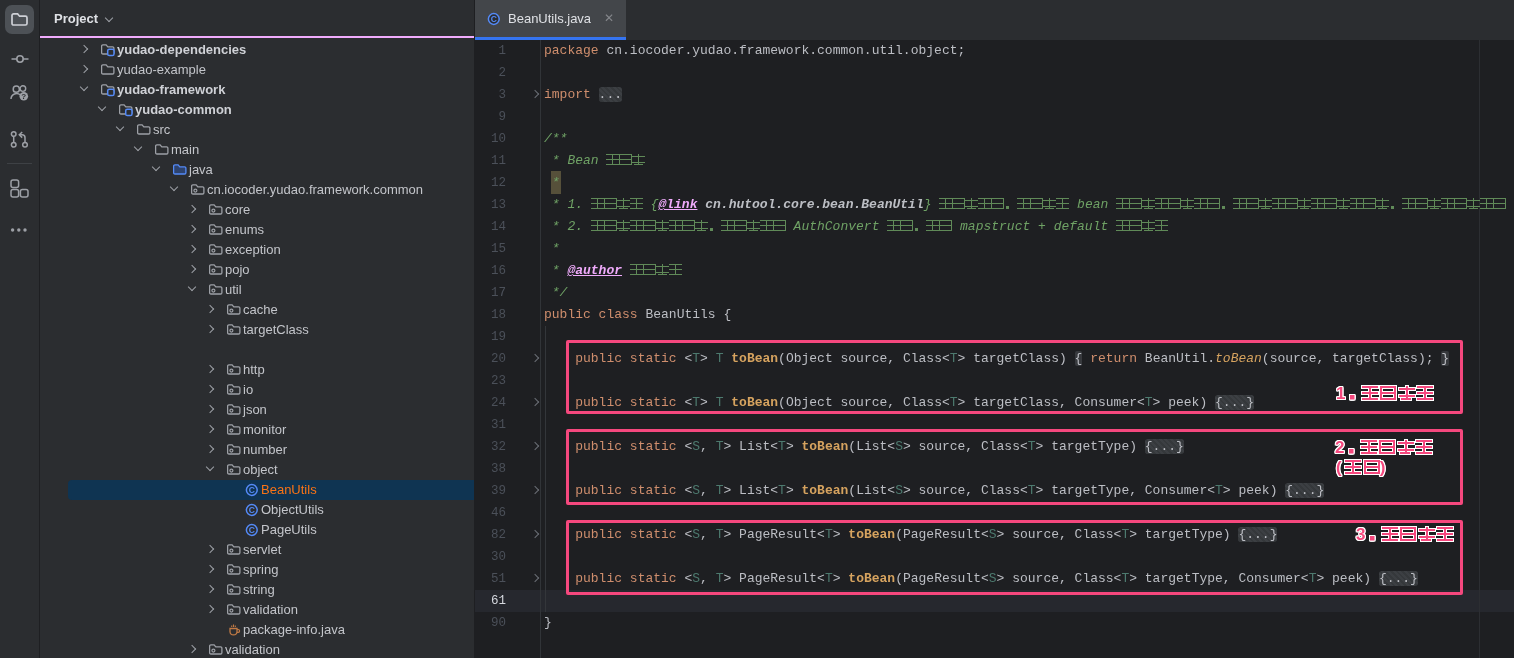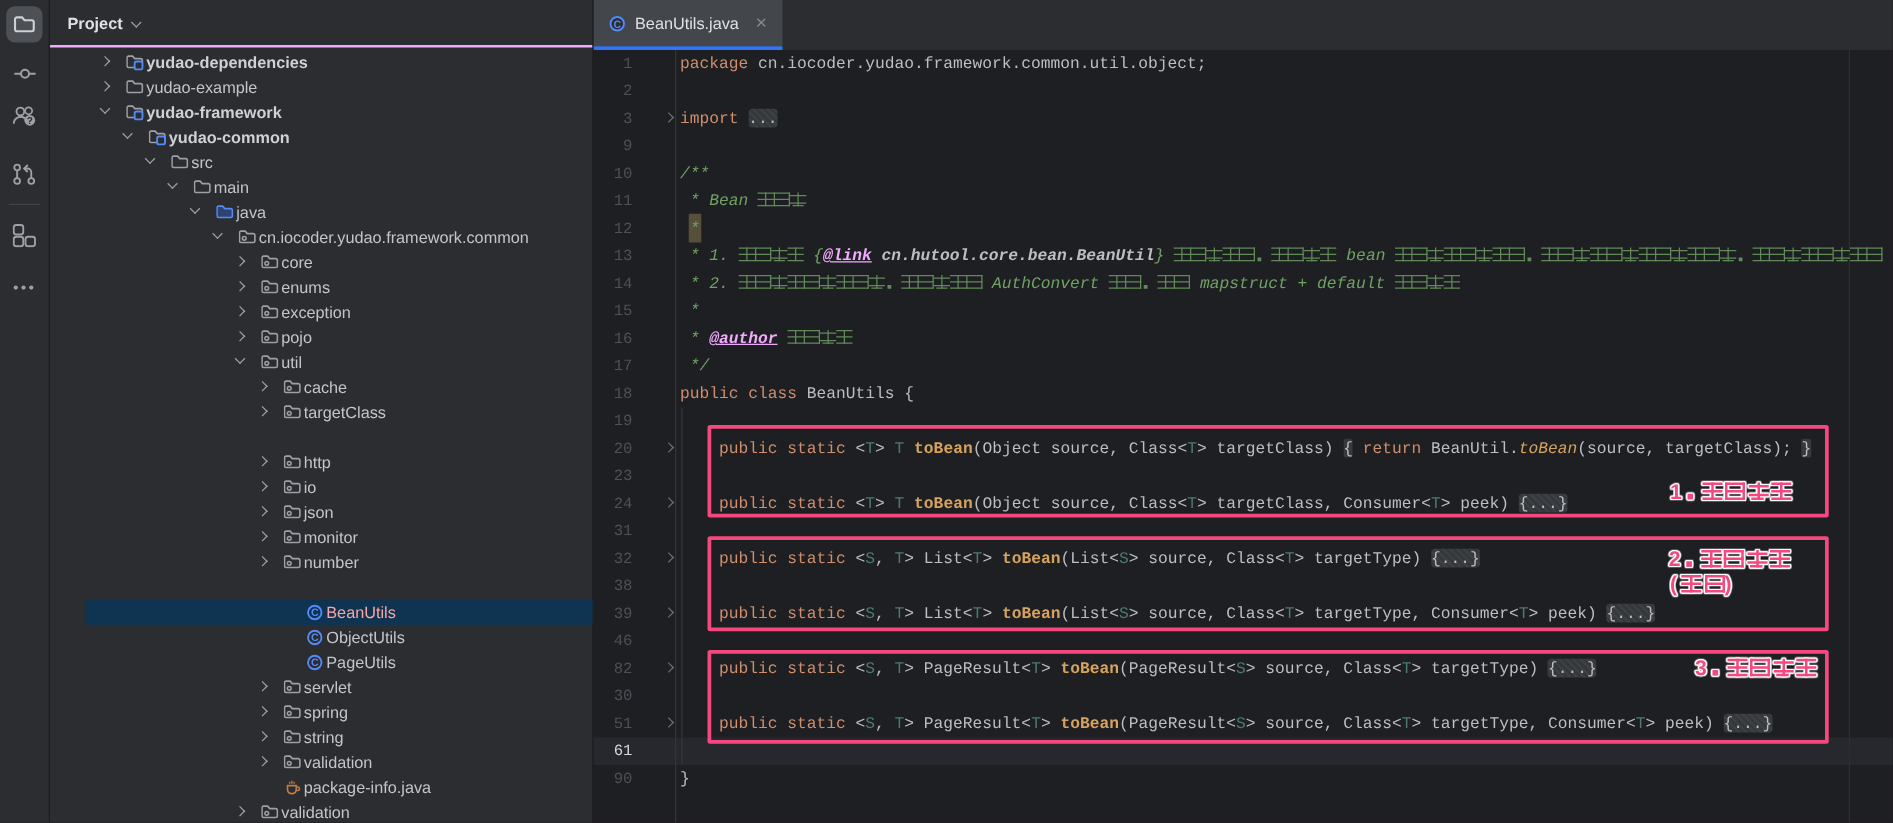--- a/index.html
+++ b/index.html
@@ -9,21 +9,21 @@
 #panel{position:absolute;left:40px;top:0;width:434px;height:100%;background:#2b2d30}
 #phead{position:absolute;left:0;top:0;width:100%;height:38px;border-bottom:2px solid #f0abfc}
 #ptitle{position:absolute;left:14px;top:11px;font-size:13px;font-weight:bold;color:#dfe1e5}
 .row{position:absolute;left:16px;width:100%;height:20px;font-size:13px;line-height:20px}
 .selrow{position:absolute;left:12px;top:0;width:410px;height:20px;background:#0f3452;border-radius:4px}
 .ch{position:absolute;top:7px;width:6px;height:6px;border-right:1.6px solid #9da0a6;border-bottom:1.6px solid #9da0a6}
 .chr{transform:rotate(-45deg);top:6px}
 .chd{transform:rotate(45deg);top:4px}
 .tn{color:#c3c5ca}
 .tb{color:#cfd1d6;font-weight:bold}
-.ts{color:#fca5a5}
+.ts{color:#f97316}
 
 #vdiv{position:absolute;left:474px;top:0;width:1px;height:100%;background:#1e1f22}
 
 #tabbar{position:absolute;left:475px;top:0;width:1039px;height:40px;background:#2b2d30}
 #tab{position:absolute;left:0;top:0;width:151px;height:37px;background:#43464a}
 #tabul{position:absolute;left:0;top:37px;width:151px;height:3px;background:#3574f0}
 #tabtxt{position:absolute;left:33px;top:11px;font-size:13px;color:#dfe1e5}
 #tabx{position:absolute;left:129px;top:11px;font-size:12px;color:#85878c}
 
 #ed{position:absolute;left:475px;top:40px;width:1039px;height:618px;background:#1e1f22;font-family:"Liberation Mono",monospace;font-size:13px;color:#bcbec4}
@@ -292,20 +292,30 @@
       </div>
 <div class="row" style="top:440px">
         <i class="ch chr" style="left:151px"></i>
         <span style="position:absolute;left:171px;top:0">
           <svg width="14" height="14" viewBox="0 0 14 14" style="position:absolute;top:3px">
             <path d="M1.9 1.9 h3.2 l1.7 2 h4.8 a1.3 1.3 0 0 1 1.3 1.3 v4.5 a1.3 1.3 0 0 1 -1.3 1.3 H1.9 A1.3 1.3 0 0 1 .6 9.7 V3.2 A1.3 1.3 0 0 1 1.9 1.9 Z" fill="none" stroke="#9da0a6" stroke-width="1.3"></path>
             <circle cx="4.4" cy="7.6" r="1.5" fill="none" stroke="#9da0a6" stroke-width="1.2"></circle>
           </svg>
         </span>
         <span class="tn" style="position:absolute;left:187px">number</span>
+      </div>
+<div class="row" style="top:460px">
+        <i class="ch chd" style="left:151px"></i>
+        <span style="position:absolute;left:171px;top:0">
+          <svg width="14" height="14" viewBox="0 0 14 14" style="position:absolute;top:3px">
+            <path d="M1.9 1.9 h3.2 l1.7 2 h4.8 a1.3 1.3 0 0 1 1.3 1.3 v4.5 a1.3 1.3 0 0 1 -1.3 1.3 H1.9 A1.3 1.3 0 0 1 .6 9.7 V3.2 A1.3 1.3 0 0 1 1.9 1.9 Z" fill="none" stroke="#9da0a6" stroke-width="1.3"></path>
+            <circle cx="4.4" cy="7.6" r="1.5" fill="none" stroke="#9da0a6" stroke-width="1.2"></circle>
+          </svg>
+        </span>
+        <span class="tn" style="position:absolute;left:187px">object</span>
       </div>
 <div class="row" style="top:480px">
         <div class="selrow"></div>
         <span style="position:absolute;left:189px;top:0">
           <svg width="14" height="14" viewBox="0 0 14 14" style="position:absolute;top:3px">
             <circle cx="6.8" cy="7" r="5.4" fill="#0f3452" stroke="#548af7" stroke-width="1.5"></circle>
             <text x="6.9" y="10" text-anchor="middle" font-family="Liberation Sans" font-size="8.5" font-weight="bold" fill="#548af7">C</text>
           </svg>
         </span>
         <span class="ts" style="position:absolute;left:205px">BeanUtils</span>

